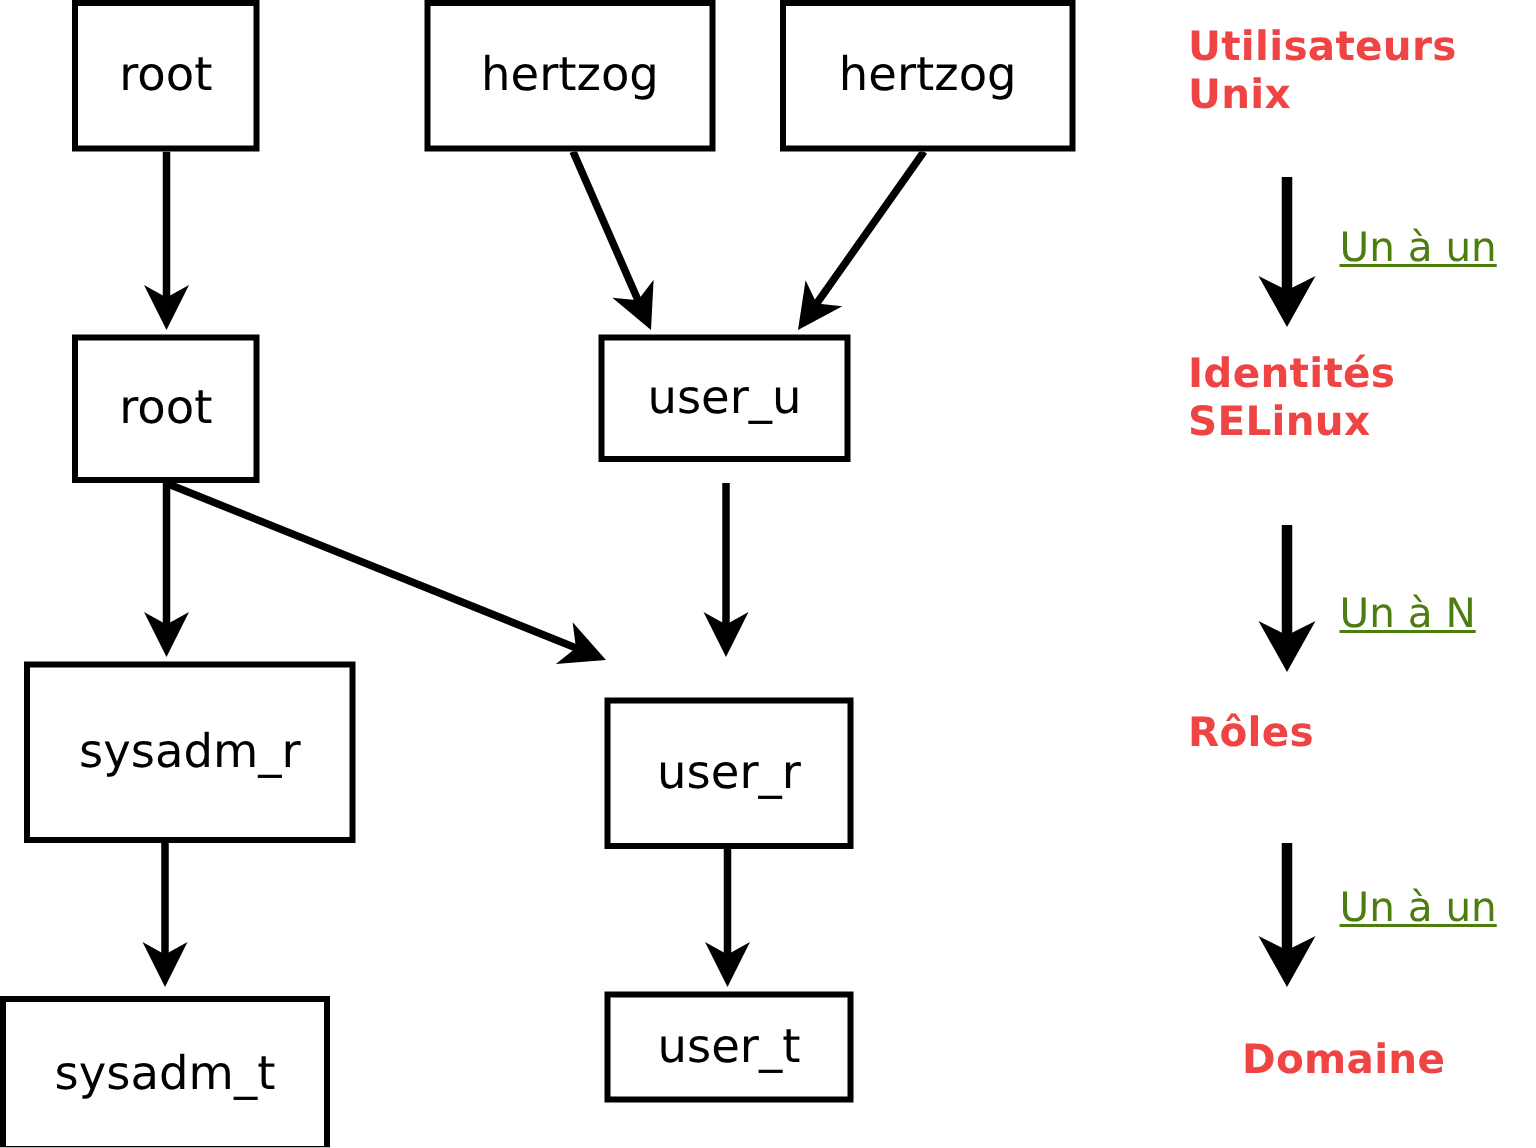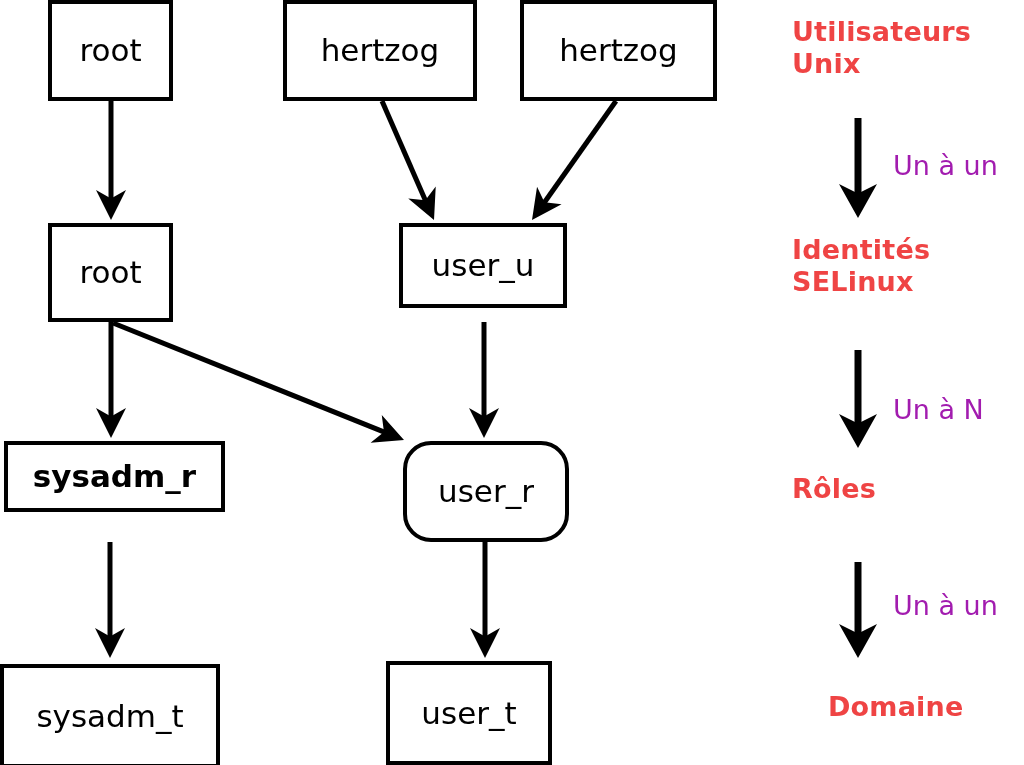--- a/index.html
+++ b/index.html
@@ -49,23 +49,24 @@
     font-size: 27px;
     color: #ef4444;
     line-height: 1.18;
     white-space: pre;
     letter-spacing: 0.2px;
   }
   .legend-edge-label {
     position: absolute;
     font-family: "DejaVu Sans", sans-serif;
     font-size: 27px;
-    color: #a21caf;
+    color: #4d7c0f;
     line-height: 1;
     white-space: nowrap;
+    text-decoration: underline;
   }
 </style>
 </head>
 <body>
 
 <div id="canvas">
 
   <svg id="edges" viewBox="0 0 1024 765" xmlns="http://www.w3.org/2000/svg">
       <g>
         <line x1="111" y1="101" x2="111" y2="203.5" stroke="#000000" stroke-width="5"></line>
@@ -122,30 +123,30 @@
       </div>
       <div class="node" style="left: 520px; top: 0px; width: 197px; height: 101px;">
         <span class="node-label">hertzog</span>
       </div>
       <div class="node" style="left: 48px; top: 223px; width: 125px; height: 99px;">
         <span class="node-label">root</span>
       </div>
       <div class="node" style="left: 399px; top: 223px; width: 168px; height: 85px;">
         <span class="node-label">user_u</span>
       </div>
-      <div class="node" style="left: 4px; top: 441px; width: 221px; height: 71px; font-weight: bold;">
+      <div class="node" style="left: 16px; top: 441px; width: 221px; height: 121px;">
         <span class="node-label">sysadm_r</span>
       </div>
-      <div class="node" style="left: 403px; top: 441px; width: 166px; height: 101px; border-radius: 28px;">
+      <div class="node" style="left: 403px; top: 465px; width: 166px; height: 101px;">
         <span class="node-label">user_r</span>
       </div>
       <div class="node" style="left: 0px; top: 664px; width: 220px; height: 104px;">
         <span class="node-label">sysadm_t</span>
       </div>
-      <div class="node" style="left: 386px; top: 661px; width: 166px; height: 104px;">
+      <div class="node" style="left: 403px; top: 661px; width: 166px; height: 74px;">
         <span class="node-label">user_t</span>
       </div>
     </div>
 
   <div id="legend-layer">
       <div class="legend-heading" style="left: 792px; top: 16px;">Utilisateurs
 Unix</div>
       <div class="legend-heading" style="left: 792px; top: 234px;">Identités
 SELinux</div>
       <div class="legend-heading" style="left: 792px; top: 473px;">Rôles</div>

